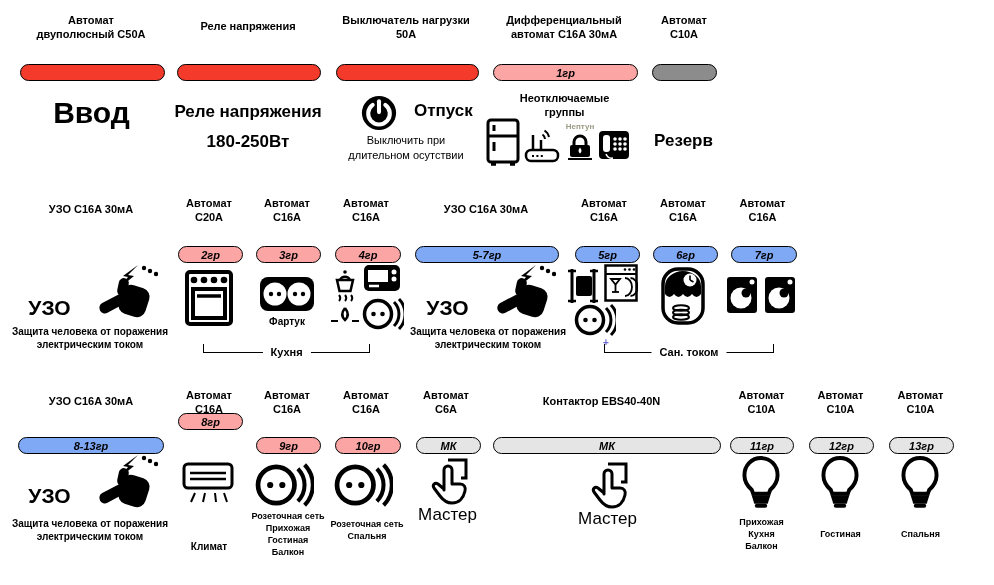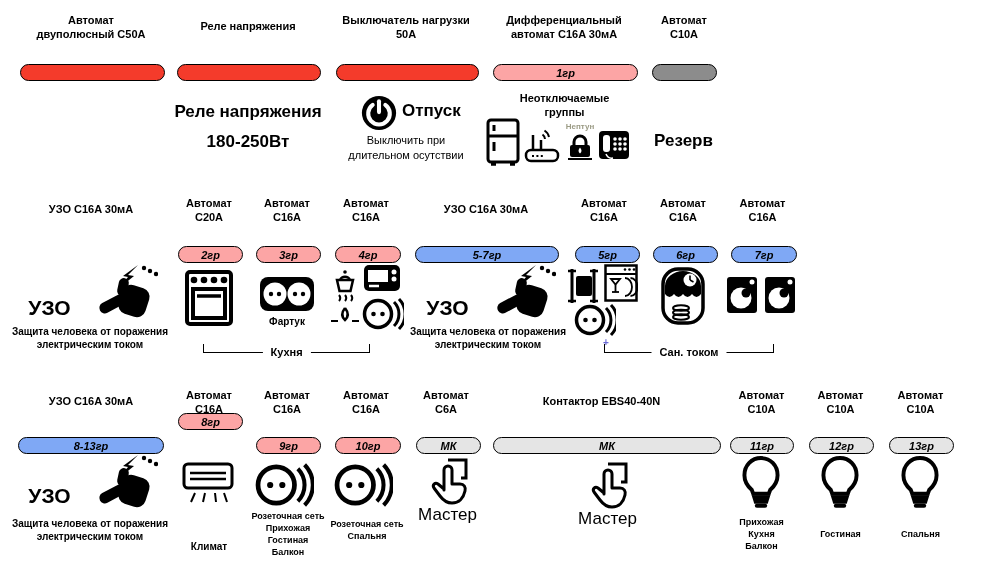--- a/index.html
+++ b/index.html
@@ -44,31 +44,32 @@
 автомат C16A 30мА</div>
   <div class="toplabel" style="left:650px;top:13px;width:68px;">Автомат
 C10A</div>
 
   <div class="bar bar-red" style="left:20px;top:64px;width:143px;"></div>
   <div class="bar bar-red" style="left:177px;top:64px;width:142px;"></div>
   <div class="bar bar-red" style="left:336px;top:64px;width:141px;"></div>
   <div class="bar bar-green" style="left:493px;top:64px;width:143px;">1гр</div>
   <div class="bar bar-gray" style="left:652px;top:64px;width:63px;"></div>
 
+  <div class="bigtitle" style="left:20px;top:96px;width:143px;">Ввод</div>
   <div class="medtitle" style="left:165px;top:97px;width:166px;">Реле напряжения
 180-250Вт</div>
 
   <div class="abs" style="left:361px;top:95px;">
     <svg width="36" height="36" viewBox="0 0 40 40">
       <circle cx="20" cy="20" r="19" fill="#000"></circle>
       <path d="M13 11 a12 12 0 1 0 14 0" stroke="#fff" stroke-width="4.5" fill="none" stroke-linecap="round"></path>
       <line x1="20" y1="7" x2="20" y2="19" stroke="#fff" stroke-width="4.5" stroke-linecap="round"></line>
     </svg>
   </div>
-  <div class="abs" style="left:402px;top:101px;font-weight:700;font-size:17px;">Отпуск</div>
+  <div class="abs" style="left:414px;top:101px;font-weight:700;font-size:17px;">Отпуск</div>
   <div class="note" style="left:330px;top:133px;width:152px;">Выключить при
 длительном осутствии</div>
 
   <div class="caption" style="left:493px;top:91px;width:143px;font-size:11px;">Неотключаемые
 группы</div>
   <div class="abs" style="left:486px;top:118px;">
     <svg width="34" height="48" viewBox="0 0 34 48">
       <rect x="2" y="2" width="30" height="42" rx="3" fill="none" stroke="#000" stroke-width="3"></rect>
       <line x1="2" y1="18" x2="32" y2="18" stroke="#000" stroke-width="3"></line>
       <line x1="8" y1="7" x2="8" y2="13" stroke="#000" stroke-width="3"></line>

